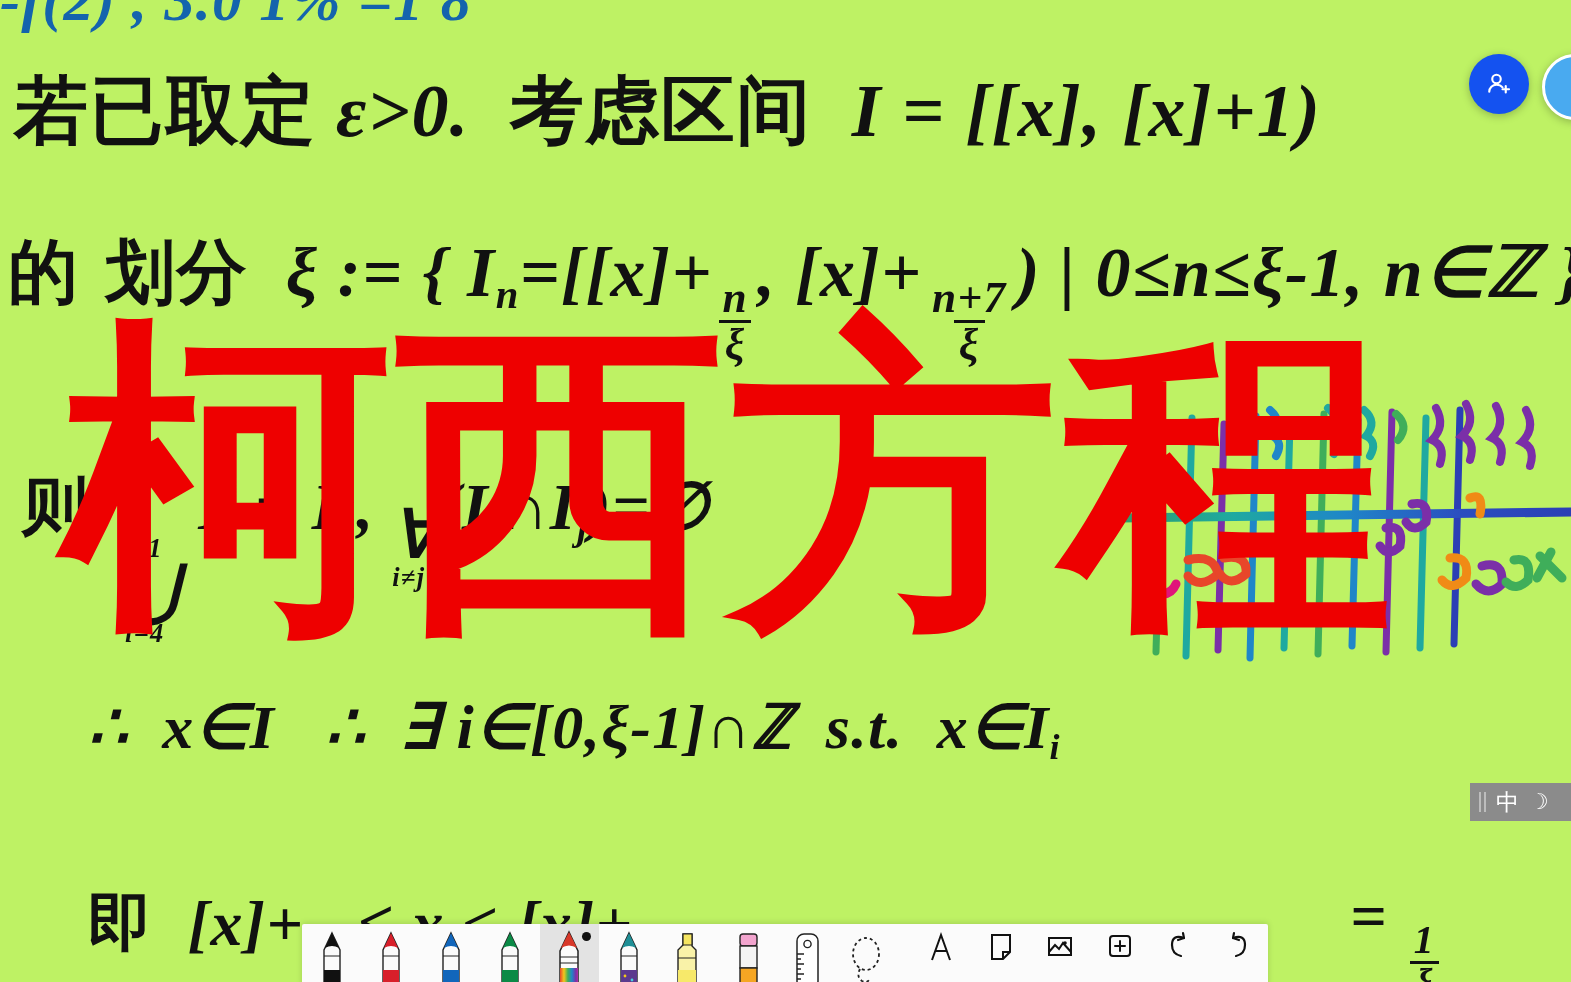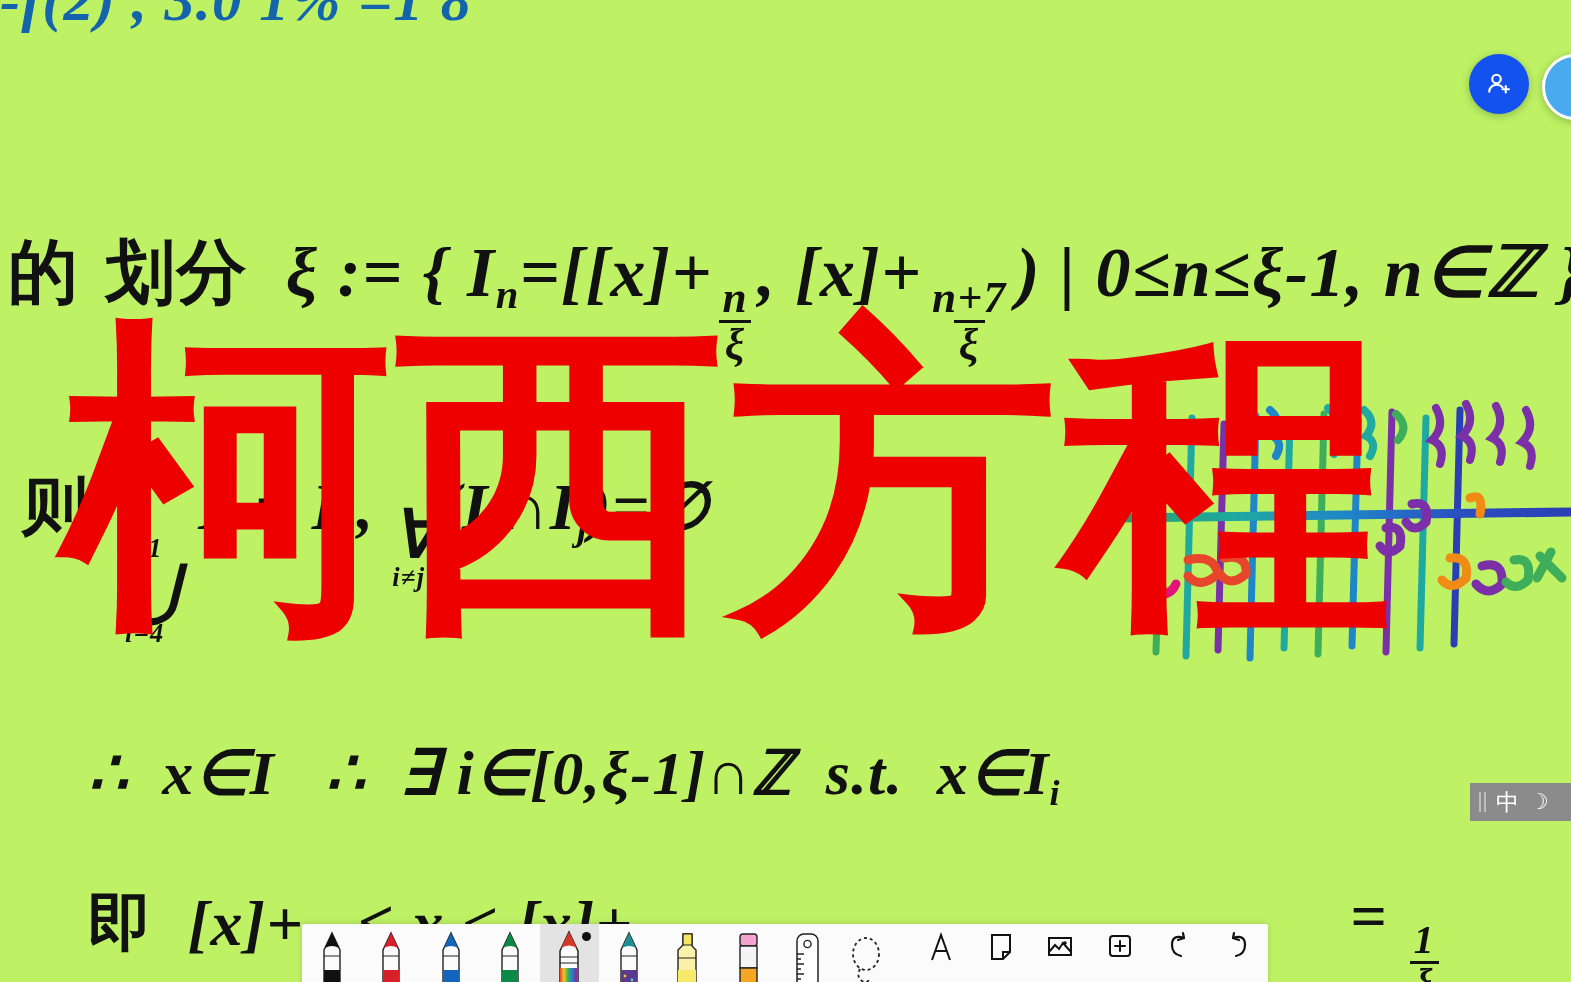--- a/index.html
+++ b/index.html
@@ -45,21 +45,21 @@
   
   #ln0{left:0px;top:-34px;font-size:60px;}
 
   
   #ln1{left:14px;top:62px;font-size:74px;}
   
   #ln2{left:8px;top:226px;font-size:70px;}
   
   #ln3{left:22px;top:462px;font-size:66px;}
   
-  #ln4{left:88px;top:728px;font-size:62px;}
+  #ln4{left:88px;top:682px;font-size:62px;}
   
   #ln5{left:88px;top:880px;font-size:64px;}
   #ln5b{left:1350px;top:880px;font-size:64px;}
 
   
   #glitter{position:absolute;left:1120px;top:380px;width:451px;height:290px;}
 
   
   #watermark{
     position:absolute;left:62px;top:322px;
@@ -135,20 +135,26 @@
 </style>
 </head>
 <body>
 
 <div id="canvas">
 
   <div class="hw blue" id="ln0">
     <span>-f(2) , 3.0 1% =1 8</span>
   </div>
 
+  <div class="hw" id="ln1">
+    <span class="cn">若已取定</span>
+    <span>ε&gt;0.</span>&nbsp;
+    <span class="cn">考虑区间</span>&nbsp;
+    <span>I = [[<i>x</i>], [<i>x</i>]+1)</span>
+  </div>
 
   <div class="hw" id="ln2">
     <span class="cn">的 划分</span>
     <span>&nbsp;ξ := { I<span class="sub">n</span>=[[<i>x</i>]+<span class="frac">
           <span class="num">n</span>
           <span class="den">ξ</span>
         </span>, [<i>x</i>]+<span class="frac">
           <span class="num">n+7</span>
           <span class="den">ξ</span>
         </span>) | 0≤n≤ξ-1, n∈ℤ }</span>

